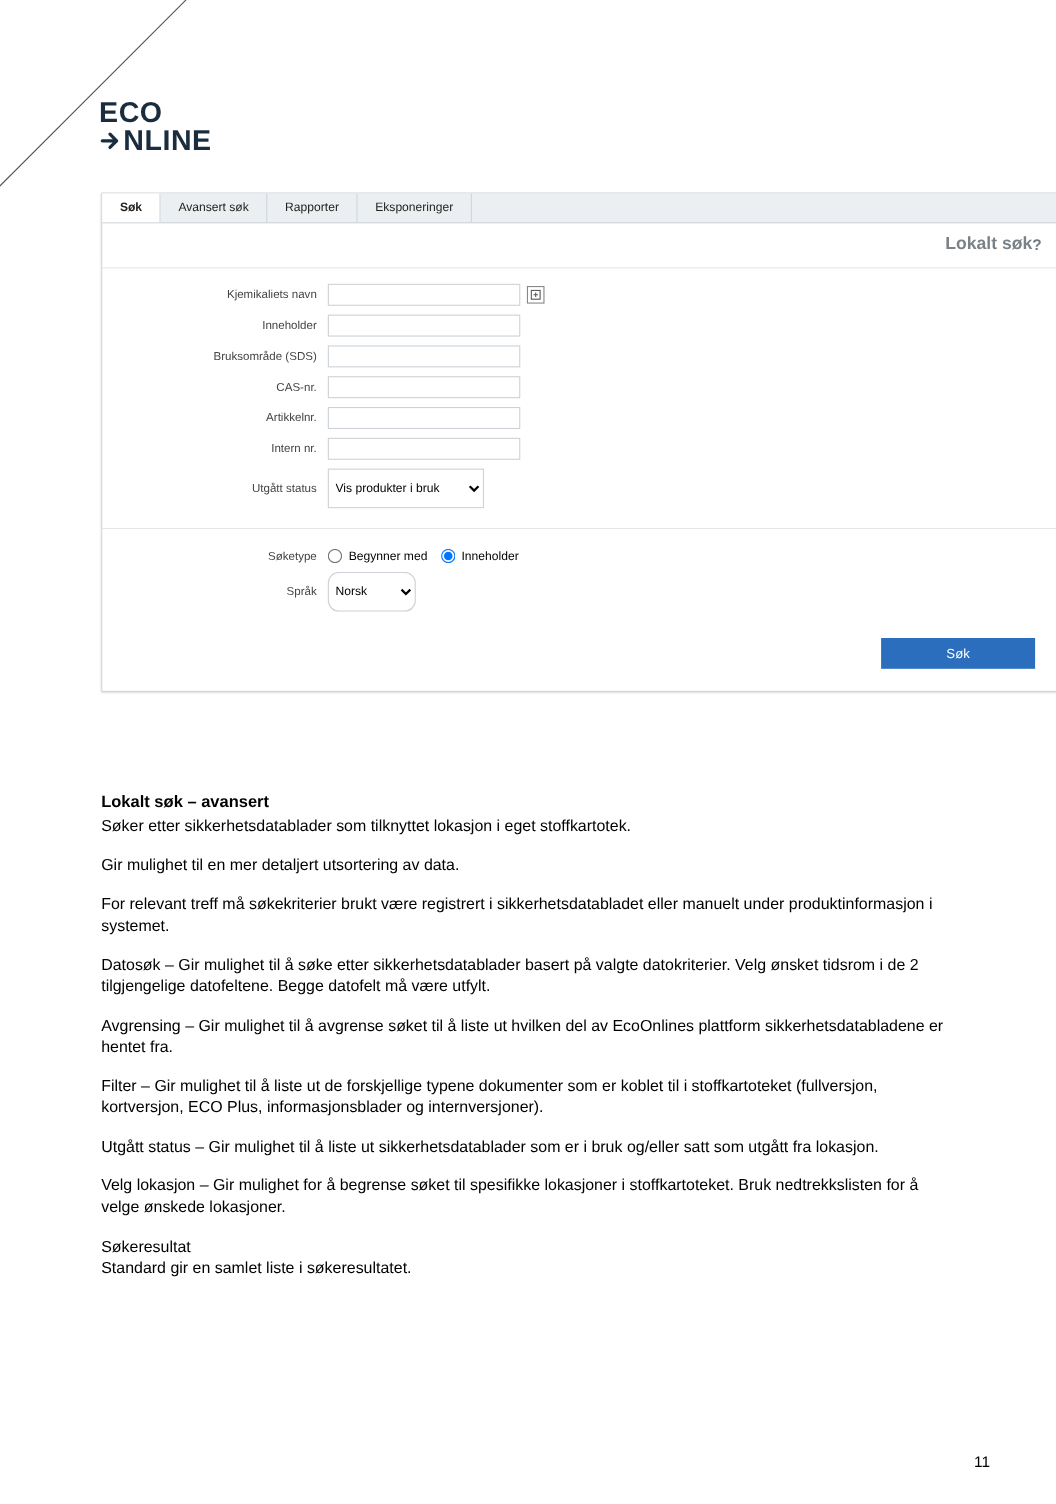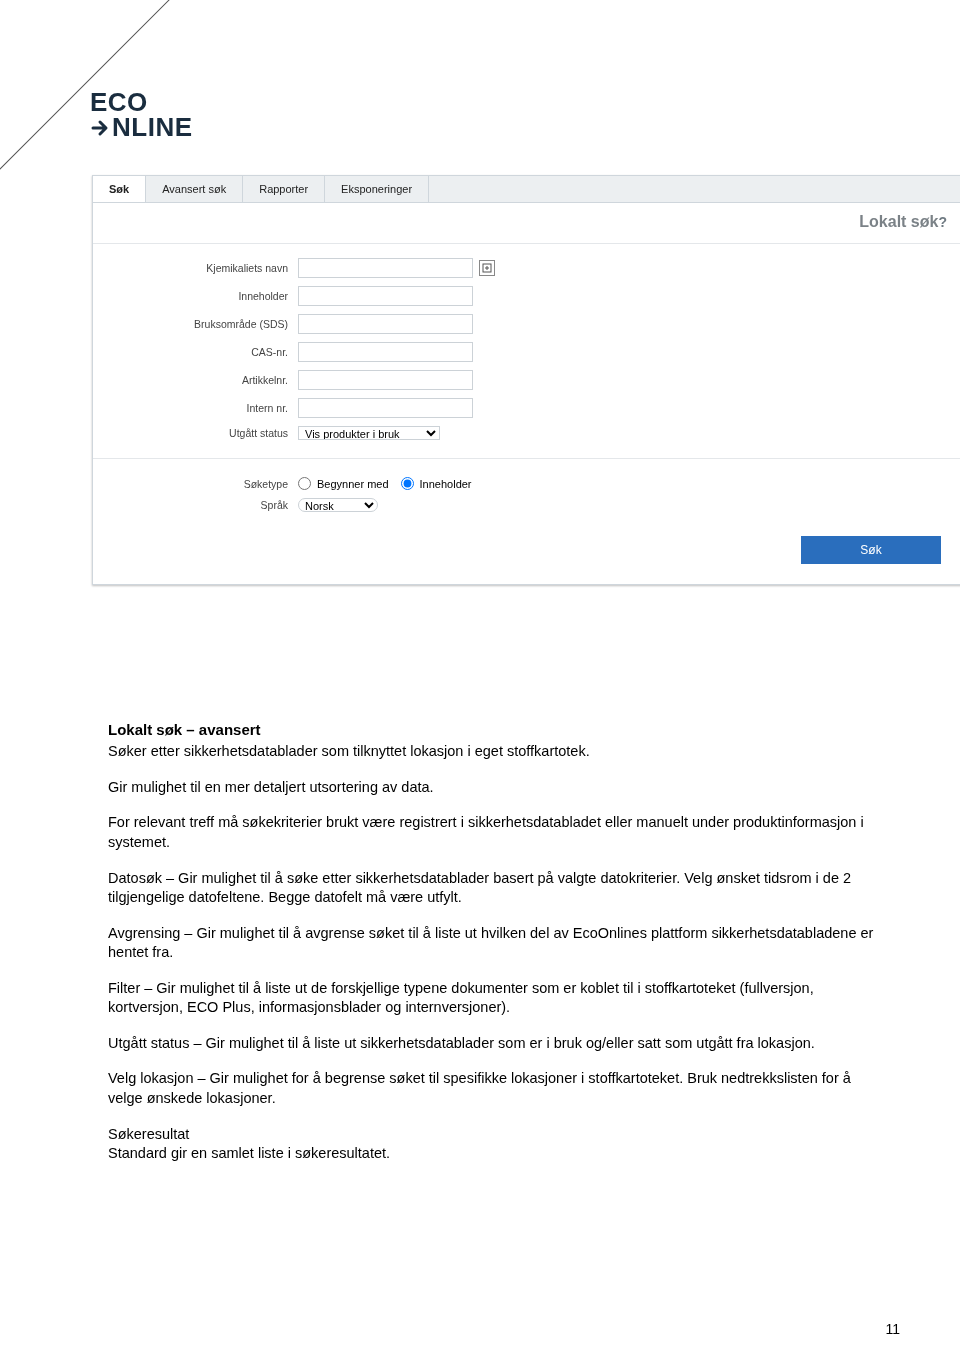--- a/index.html
+++ b/index.html
@@ -98,21 +98,21 @@
     font-size: 10.5px;
   }
   .form-row input[type=text] {
     width: 175px;
     height: 20px;
     border: 1px solid #ccd2d7;
     padding: 0 4px;
     font-size: 11px;
   }
   .form-row select {
-    height: 14px;
+    height: 36px;
     border: 1px solid #ccd2d7;
     font-size: 11px;
     background: #fff;
     padding: 0 2px;
   }
   .form-row select.sm { width: 142px; }
   .form-row select.xs { width: 80px; border-radius: 10px; }
   .form-row .scan-icon {
     margin-left: 6px;
     width: 16px; height: 16px;
@@ -148,21 +148,21 @@
     width: 140px;
     height: 28px;
     font-size: 12px;
     cursor: pointer;
   }
 
   
   .doc {
     position: absolute;
     top: 720px;
-    left: 108px;
+    left: 92px;
     width: 780px;
     font-size: 14.5px;
     line-height: 1.35;
     color: #000;
   }
   .doc h3 {
     font-size: 15px;
     font-weight: bold;
     margin-bottom: 2px;
   }

